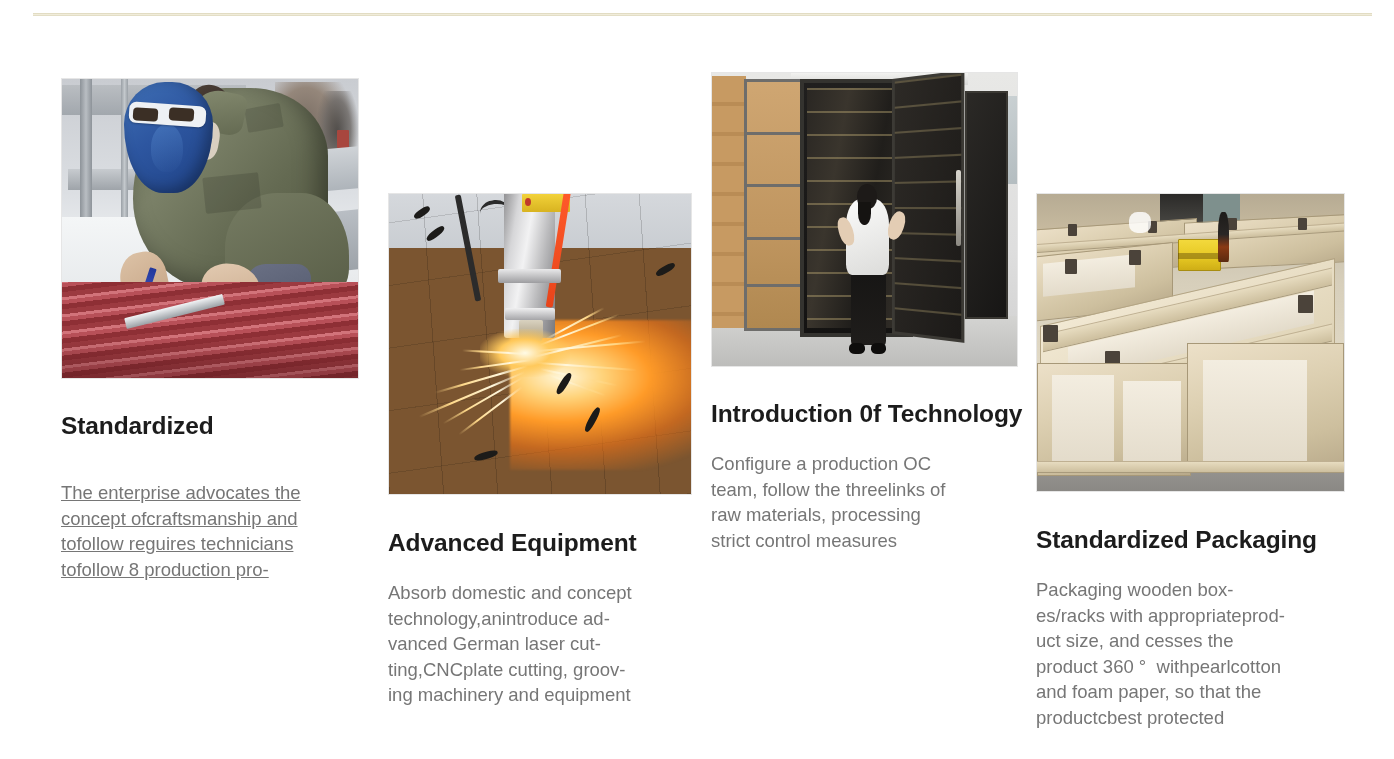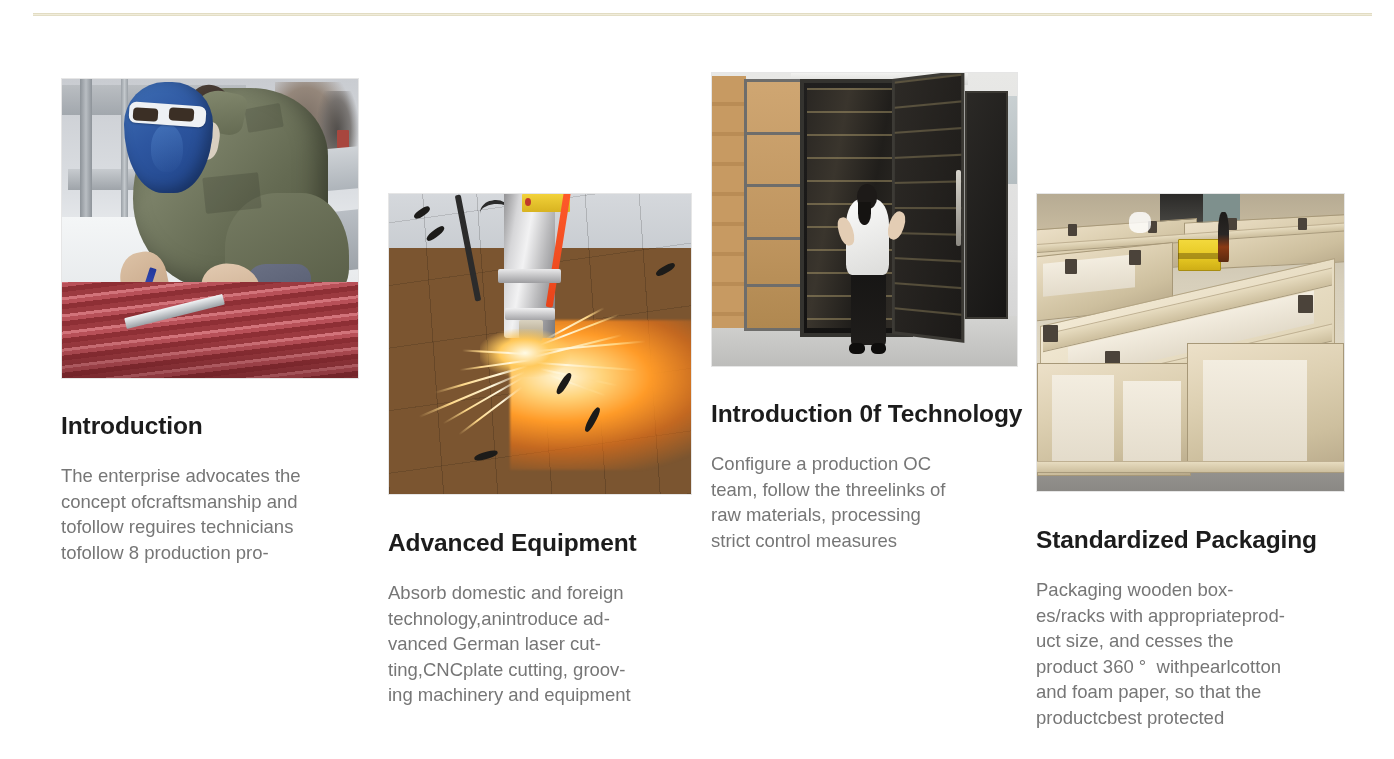--- a/index.html
+++ b/index.html
@@ -60,21 +60,21 @@
     color: #767676;
     font-weight: 400;
   }
 
   .body-text .ln { display: block; white-space: pre; }
 
   
   #col-1 { left: 61px;   top: 78px;  width: 300px; }
   #col-1 .photo { width: 298px; height: 301px; }
   #col-1 .heading { margin-top: 33px; }
-  #col-1 .body-text { margin-top: 23px; }
+  #col-1 .body-text { margin-top: 40px; text-decoration: underline; }
 
   #col-2 { left: 388px;  top: 193px; width: 305px; }
   #col-2 .photo { width: 304px; height: 302px; }
   #col-2 .heading { margin-top: 34px; }
   #col-2 .body-text { margin-top: 23px; }
 
   #col-3 { left: 711px;  top: 72px;  width: 310px; }
   #col-3 .photo { width: 307px; height: 295px; }
   #col-3 .heading { margin-top: 33px; }
   #col-3 .body-text { margin-top: 23px; }
@@ -521,21 +521,21 @@
         <div class="ph1-lens-r"></div>
         <div class="ph1-pants"></div>
         <div class="ph1-arm-l"></div>
         <div class="ph1-arm-r"></div>
         <div class="ph1-pen"></div>
         <div class="ph1-sheet"></div>
         <div class="ph1-ruler"></div>
         <div class="ph1-sheet-shade"></div>
       </div>
     </div>
-    <div class="heading">Introduction</div>
+    <div class="heading">Standardized</div>
     <div class="body-text">
         <span class="ln">The enterprise advocates the</span>
         <span class="ln">concept ofcraftsmanship and</span>
         <span class="ln">tofollow reguires technicians</span>
         <span class="ln">tofollow 8 production pro-</span>
       </div>
   </div>
 
   <div class="col" id="col-2">
     <div class="photo ph2-bg" aria-label="Industrial laser cutting head cutting steel plate with bright orange sparks" role="img">
@@ -569,21 +569,21 @@
         <div class="ph2-slug" style="left:8%;top:5%;width:6%;transform:rotate(-34deg);"></div>
         <div class="ph2-slug" style="left:12%;top:12%;width:7%;transform:rotate(-38deg);"></div>
         <div class="ph2-slug" style="left:54%;top:62%;width:8%;transform:rotate(-58deg);"></div>
         <div class="ph2-slug" style="left:63%;top:74%;width:9%;transform:rotate(-62deg);"></div>
         <div class="ph2-slug" style="left:88%;top:24%;width:7%;transform:rotate(-30deg);"></div>
         <div class="ph2-slug" style="left:28%;top:86%;width:8%;transform:rotate(-16deg);"></div>
       </div>
     </div>
     <div class="heading">Advanced Equipment</div>
     <div class="body-text">
-        <span class="ln">Absorb domestic and foreign</span>
+        <span class="ln">Absorb domestic and concept</span>
         <span class="ln">technology,anintroduce ad-</span>
         <span class="ln">vanced German laser cut-</span>
         <span class="ln">ting,CNCplate cutting, groov-</span>
         <span class="ln">ing machinery and equipment</span>
       </div>
   </div>
 
   <div class="col" id="col-3">
     <div class="photo ph3-bg" aria-label="Person in white shirt inspecting dark glass security doors in a showroom" role="img">
       <div class="scene">

